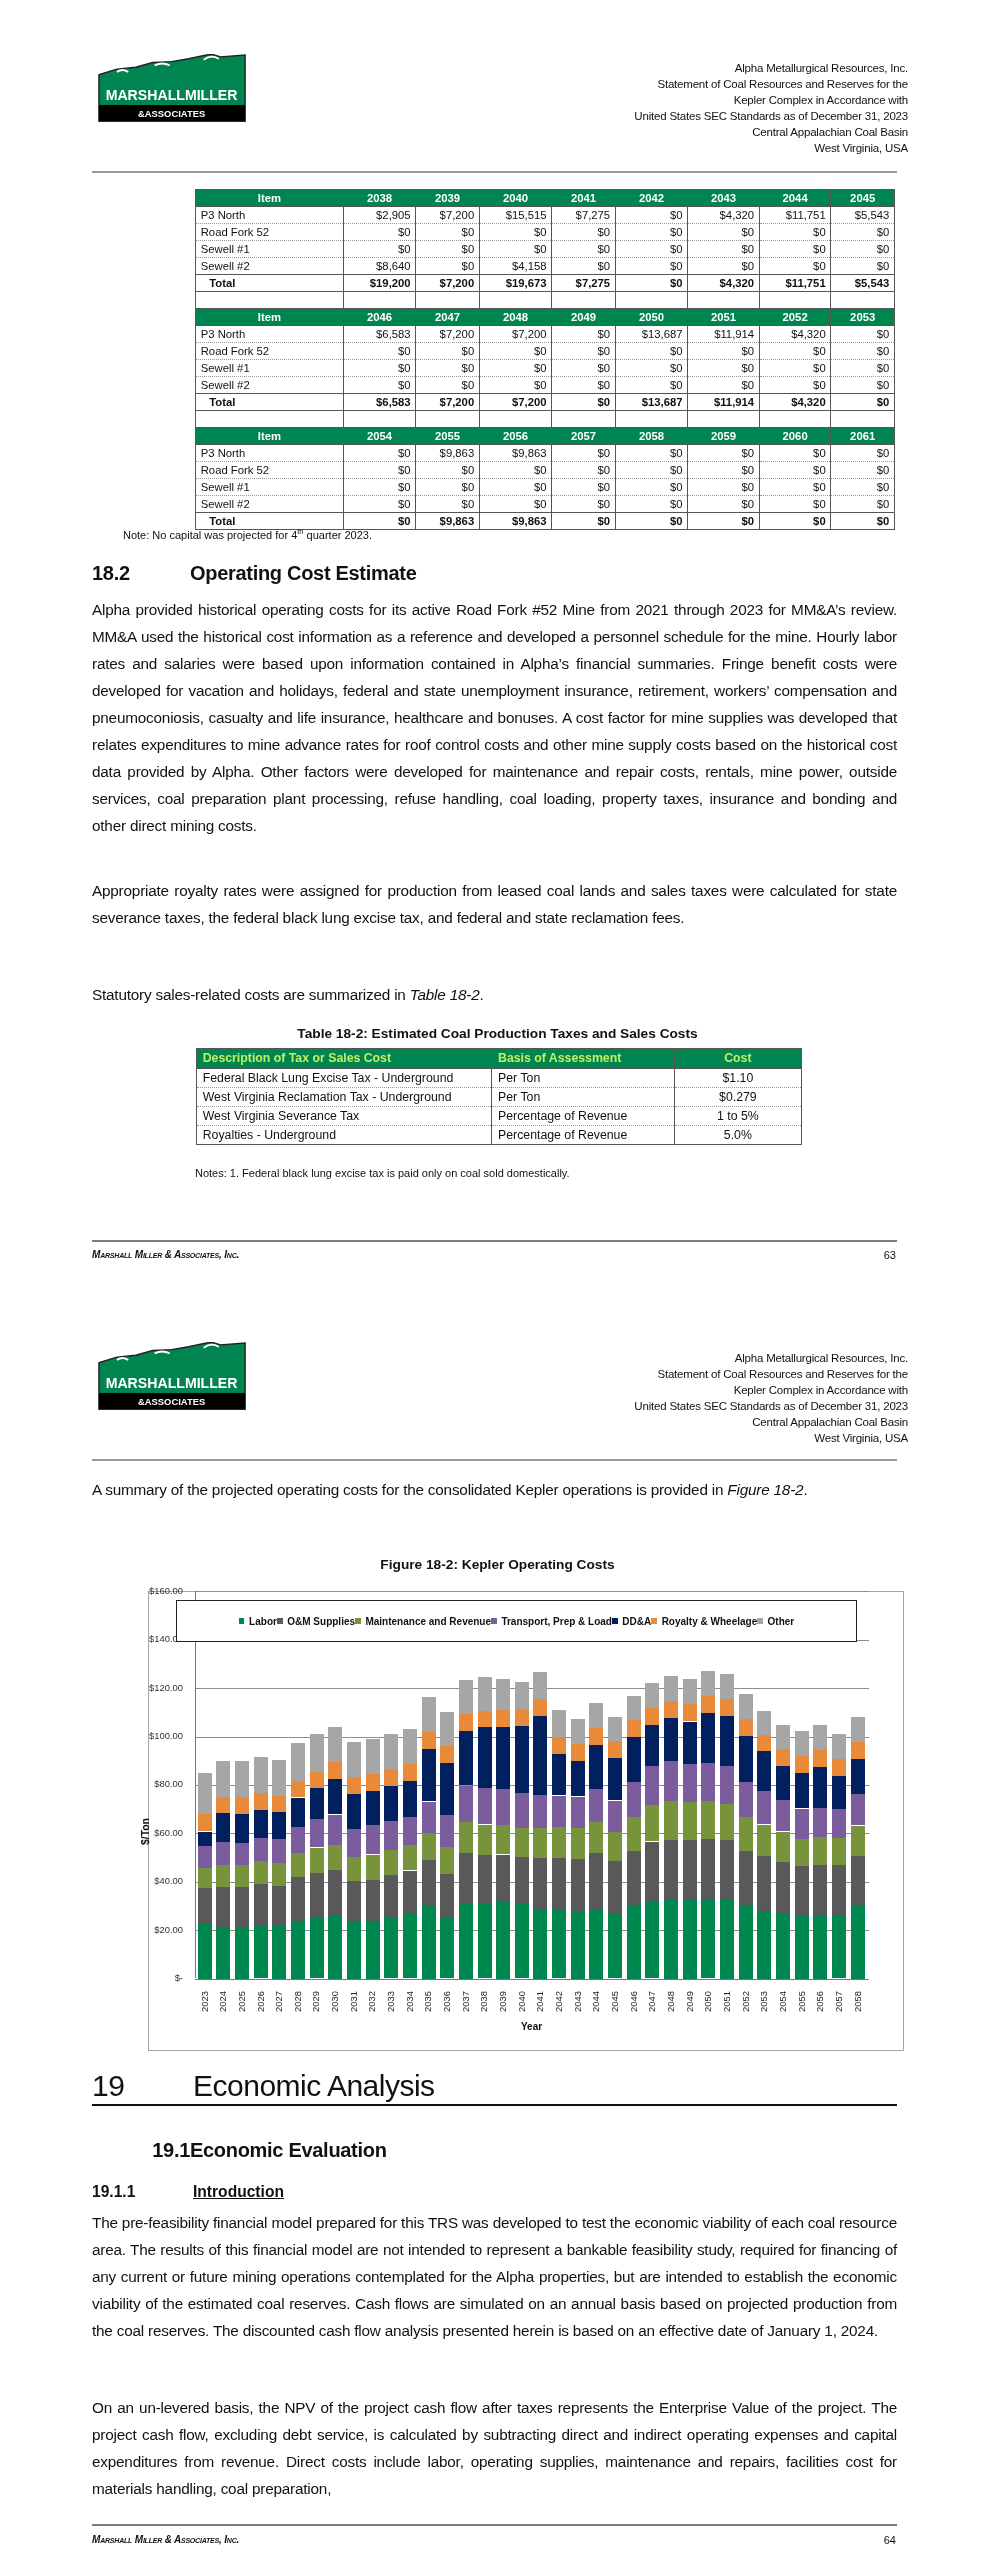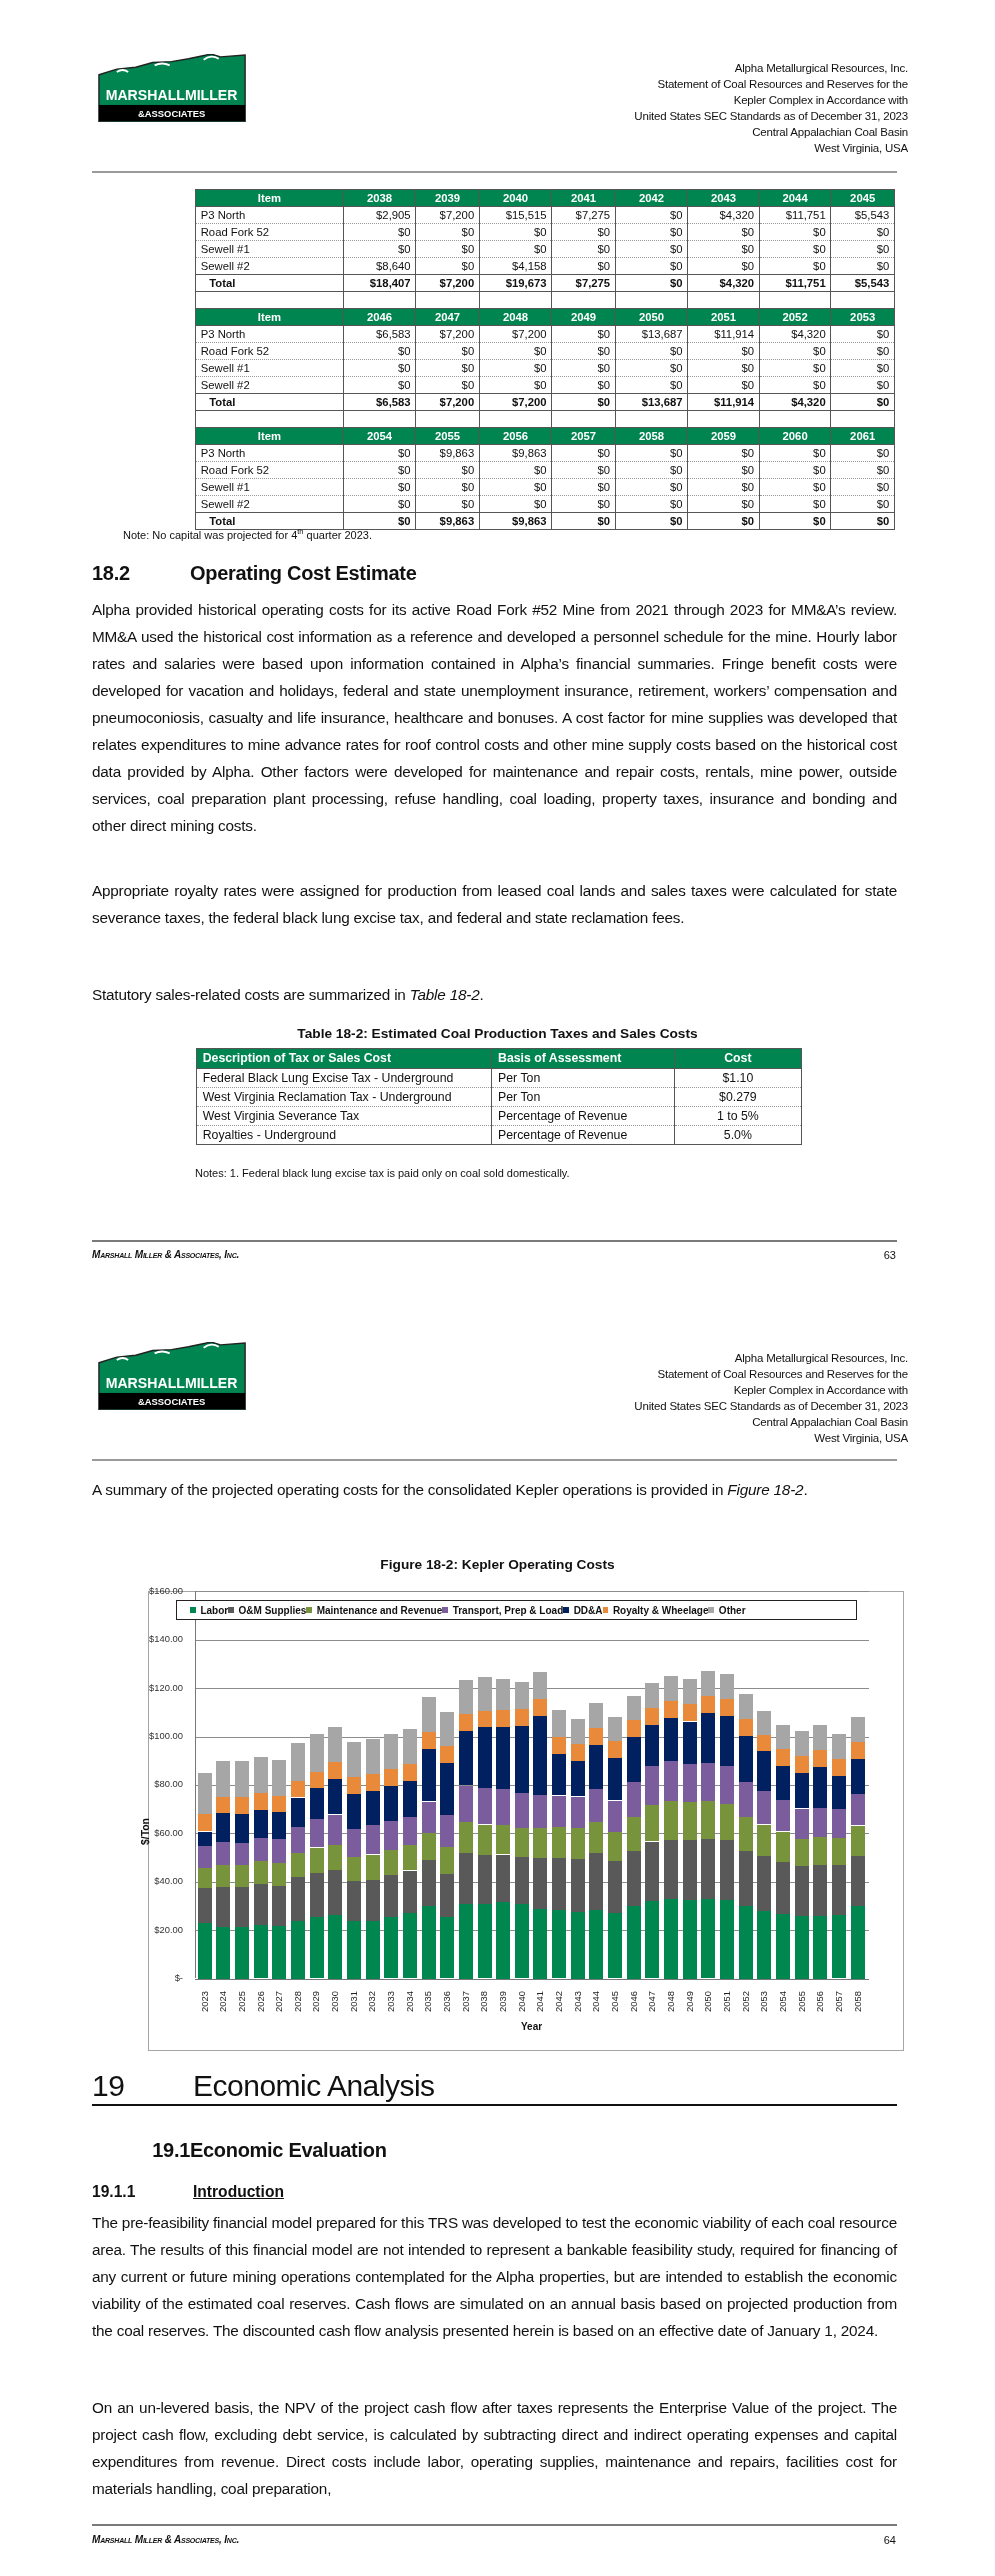--- a/index.html
+++ b/index.html
@@ -19,31 +19,31 @@
   table.cap tr.tot td{font-weight:bold;border-top:0.9px solid #555;border-bottom:0.9px solid #555;}
   table.cap tr.gap td{height:16px;border-bottom:none;}
   table.cap td.item{width:129px;}
   table.cap tr.tot td.item{padding-left:13.2px;}
   .note{position:absolute;font-size:11px;}
   .h2{position:absolute;left:92px;font-size:20px;font-weight:bold;letter-spacing:-0.3px;}
   .h2 .n{display:inline-block;width:98px;}
   .para{position:absolute;left:92px;width:805px;font-size:15.3px;line-height:27px;text-align:justify;letter-spacing:-0.2px;}
   .caption{position:absolute;left:0;width:995px;text-align:center;font-weight:bold;font-size:13.7px;}
   table.tax{position:absolute;left:196px;width:606px;border-collapse:collapse;font-size:12.3px;}
-  table.tax th{background:#008450;color:#ffffff;text-align:left;padding:0.9px 5.7px;border:0.9px solid #555;height:17px;}
+  table.tax th{background:#008450;color:#bef264;text-align:left;padding:0.9px 5.7px;border:0.9px solid #555;height:17px;}
   table.tax td{padding:0 5.7px;height:18px;border-left:0.9px solid #555;border-right:0.9px solid #555;border-bottom:0.9px dotted #999;}
   table.tax tr:last-child td{border-bottom:0.9px solid #555;}
   table.tax .c{text-align:center;}
   .chart-frame{position:absolute;left:148px;top:1591px;width:756px;height:460px;border:0.9px solid #a5a5a5;box-sizing:border-box;}
   .gridline{position:absolute;left:195px;width:674px;height:0.9px;background:#8c8c8c;}
   .ytick{position:absolute;left:132px;width:51px;text-align:right;font-size:9.4px;color:#333;}
   .bar{position:absolute;width:14px;}
   .seg{position:absolute;left:0;width:100%;}
   .xlab{position:absolute;font-size:9.4px;color:#222;transform:rotate(-90deg);transform-origin:left top;white-space:nowrap;}
-  .legend{position:absolute;left:176px;top:1600px;width:681px;height:20px;border:0.9px solid #222;background:#fff;display:flex;align-items:center;justify-content:flex-start;font-size:10px;font-weight:bold;box-sizing:border-box;padding:0 13px;}
+  .legend{position:absolute;left:176px;top:1600px;width:681px;height:42px;border:0.9px solid #222;background:#fff;display:flex;align-items:center;justify-content:center;font-size:10px;font-weight:bold;box-sizing:border-box;padding:0 13px;}
   .legend .li{display:flex;align-items:center;gap:4.7px;}
   .legend .sw{width:5.7px;height:6.6px;display:inline-block;}
   .ylabel{position:absolute;left:140px;top:1845px;font-size:10.4px;font-weight:bold;transform:rotate(-90deg);transform-origin:left top;}
   .xtitle{position:absolute;left:521px;top:2021px;font-size:10px;font-weight:bold;}
   .h1{position:absolute;left:92px;top:2069px;font-size:30px;letter-spacing:-0.5px;}
   .h1 .n{display:inline-block;width:101px;}
   .h1-rule{position:absolute;left:92px;top:2104px;width:805px;height:1.9px;background:#111;}
   .h3{position:absolute;left:92px;font-size:15.6px;font-weight:bold;}
   .h3 .n{display:inline-block;width:101px;}
   .h3 u{text-decoration:underline;}
@@ -123,21 +123,21 @@
           <td class="num">$0</td>
           <td class="num">$4,158</td>
           <td class="num">$0</td>
           <td class="num">$0</td>
           <td class="num">$0</td>
           <td class="num">$0</td>
           <td class="num">$0</td>
         </tr>
         <tr class="tot">
           <td class="item">Total</td>
-          <td class="num">$18,407</td>
+          <td class="num">$19,200</td>
           <td class="num">$7,200</td>
           <td class="num">$19,673</td>
           <td class="num">$7,275</td>
           <td class="num">$0</td>
           <td class="num">$4,320</td>
           <td class="num">$11,751</td>
           <td class="num">$5,543</td>
         </tr>
         <tr class="gap">
           <td></td>

